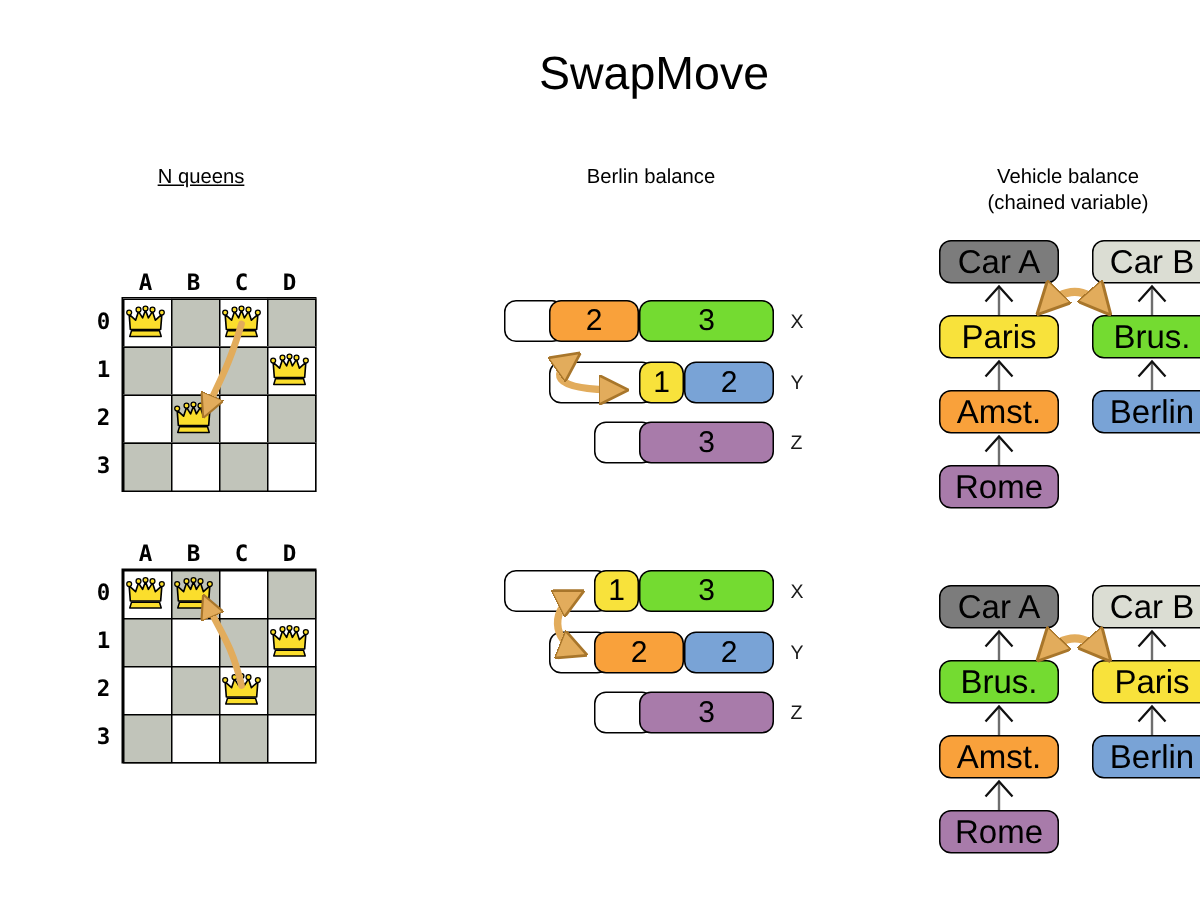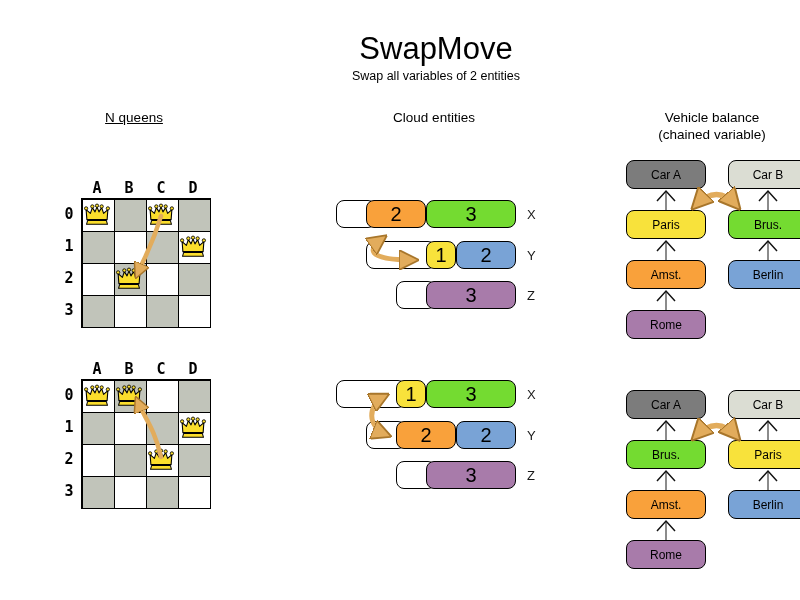--- a/index.html
+++ b/index.html
@@ -22,31 +22,30 @@
              font-family:"DejaVu Sans Mono",monospace;font-weight:bold;}
   .row-label{position:absolute;transform:translate(-50%,-50%);font-size:15px;
              font-family:"DejaVu Sans Mono",monospace;font-weight:bold;}
   .queen{position:absolute;z-index:3;}
   .cbox{position:absolute;box-sizing:border-box;border:1.6px solid #000;border-radius:8px;
         display:flex;align-items:center;justify-content:center;font-size:20px;}
   .chead{position:absolute;box-sizing:border-box;border:1.6px solid #000;border-radius:8px;
          background:#fff;}
   .crow-label{position:absolute;transform:translateY(-50%);font-size:13px;color:#1a1a1a;}
   .vnode{position:absolute;box-sizing:border-box;border:1.6px solid #000;border-radius:8px;
-         display:flex;align-items:center;justify-content:center;font-size:12px;z-index:2;}
+         display:flex;align-items:center;justify-content:center;font-size:22px;z-index:2;}
   #arrow-layer{position:absolute;left:0;top:0;z-index:10;pointer-events:none;}
 </style>
 </head>
 <body>
 
 <div class="canvas">
   <div class="title">SwapMove</div>
-  <div class="subtitle">Swap all variables of 2 entities</div>
   <div class="sec-h" id="h-nq">N queens</div>
-  <div class="sec-h" id="h-cloud">Cloud entities</div>
+  <div class="sec-h" id="h-cloud">Berlin balance</div>
   <div class="sec-h" id="h-vr1">Vehicle balance</div>
   <div class="sec-h" id="h-vr2">(chained variable)</div>
   <div id="diagram-layer" class="abs" style="left:0;top:0;width:800px;height:600px;">
       <div class="col-label" style="left: 61px; top: 179px;">A</div>
       <div class="col-label" style="left: 93px; top: 179px;">B</div>
       <div class="col-label" style="left: 125px; top: 179px;">C</div>
       <div class="col-label" style="left: 157px; top: 179px;">D</div>
       <div class="row-label" style="left: 33px; top: 214px;">0</div>
       <div class="row-label" style="left: 33px; top: 246px;">1</div>
       <div class="row-label" style="left: 33px; top: 278px;">2</div>

